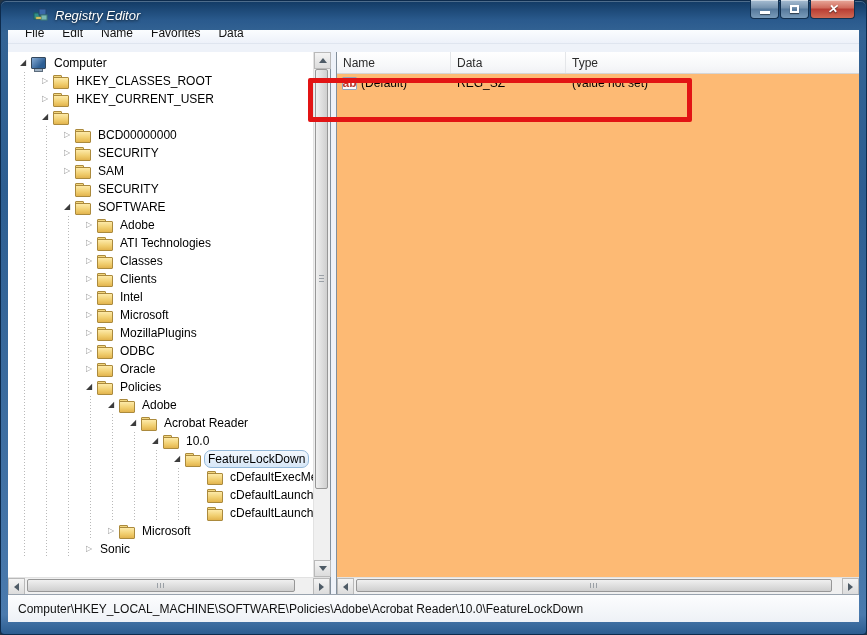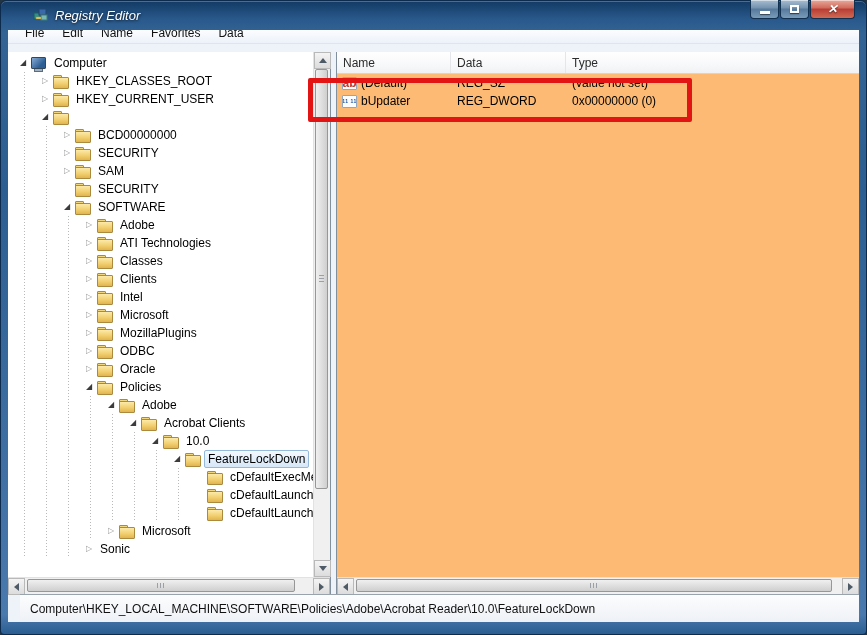--- a/index.html
+++ b/index.html
@@ -49,21 +49,21 @@
   .t-icon { flex:0 0 16px; height:16px; position:relative; margin-right:4px; }
   .icon-folder::after { content:""; position:absolute; left:1px; top:4px; width:14px; height:10px;
     background:linear-gradient(180deg,#fdeaa8,#f0cd6d 60%,#e2b44e); border:1px solid #ab8a3d; border-radius:1px; }
   .icon-folder::before { content:""; position:absolute; left:1px; top:2px; width:7px; height:4px;
     background:#f3d77f; border:1px solid #ab8a3d; border-radius:1px 1px 0 0; }
   .icon-computer::after { content:""; position:absolute; left:1px; top:2px; width:13px; height:10px;
     background:linear-gradient(135deg,#86abd4,#2d5f95 70%); border:1px solid #33475c; border-radius:1px; }
   .icon-computer::before { content:""; position:absolute; left:4px; top:12px; width:7px; height:3px;
     background:#9fb1c3; border:1px solid #5c6c7c; }
   .tree-label { font-size:12px; color:#000; padding:1px 3px; border:1px solid transparent; }
-  .tree-label.selected { background:linear-gradient(180deg,#f3f8fd,#d7e7f7); border:1px solid #94b9da; border-radius:2px; }
+  .tree-label.selected { background:linear-gradient(180deg,#f3f8fd,#d7e7f7); border:1px solid #94b9da; border-radius:7px; }
 
   
   .splitter { position:absolute; left:323px; top:0; bottom:0; width:5px; background:#eef2f9; }
 
   
   .list-pane { position:absolute; left:328px; right:0; top:0; bottom:0; background:#fdba74; border-left:1px solid #828f9c; }
   .list-header { display:grid; grid-template-columns:114px 115px 1fr; height:22px;
     background:linear-gradient(180deg,#ffffff,#f6f7f9 70%,#f0f1f4); border-bottom:1px solid #d5d5d5; }
   .hcell { font-size:12px; color:#2b2b2b; padding:4px 0 0 6px; border-right:1px solid #e4e6e9; }
   .hcell:last-child { border-right:none; }
@@ -91,21 +91,21 @@
     background:repeating-linear-gradient(180deg,#9aa0a6 0 1px,transparent 1px 3px); }
   .grip-h { position:absolute; top:3px; bottom:3px; left:50%; width:7px; margin-left:-4px;
     background:repeating-linear-gradient(90deg,#9aa0a6 0 1px,transparent 1px 3px); }
   .tri-up { width:0; height:0; border-left:4px solid transparent; border-right:4px solid transparent; border-bottom:5px solid #4e5b66; }
   .tri-down { width:0; height:0; border-left:4px solid transparent; border-right:4px solid transparent; border-top:5px solid #4e5b66; }
   .tri-left { width:0; height:0; border-top:4px solid transparent; border-bottom:4px solid transparent; border-right:5px solid #4e5b66; }
   .tri-right { width:0; height:0; border-top:4px solid transparent; border-bottom:4px solid transparent; border-left:5px solid #4e5b66; }
   .vsb .down-btn { position:absolute; bottom:0; left:0; }
 
   
-  .statusbar { position:absolute; left:12px; right:0; bottom:0; height:28px;
+  .statusbar { position:absolute; left:0; right:0; bottom:0; height:28px;
     background:linear-gradient(180deg,#fcfdfe,#eef1f6); border-top:1px solid #99a3ae;
     display:flex; align-items:center; padding-left:10px; }
   .status-text { font-size:12px; color:#111; }
 
   
   .red-box { position:absolute; left:308px; top:78px; width:384px; height:44px;
     border:5px solid #e21414; border-radius:2px; z-index:50; }
 </style>
 </head>
 <body>
@@ -293,21 +293,21 @@
             <span class="tree-label">Adobe</span>
           </div>
           <div class="tree-row">
             <span class="guide"></span>
             <span class="guide"></span>
             <span class="guide"></span>
             <span class="guide"></span>
             <span class="guide"></span>
             <span class="expander exp-expanded">◢</span>
             <span class="t-icon icon-folder"></span>
-            <span class="tree-label">Acrobat Clients</span>
+            <span class="tree-label">Acrobat Reader</span>
           </div>
           <div class="tree-row">
             <span class="guide"></span>
             <span class="guide"></span>
             <span class="guide"></span>
             <span class="guide"></span>
             <span class="guide"></span>
             <span class="guide"></span>
             <span class="expander exp-expanded">◢</span>
             <span class="t-icon icon-folder"></span>
@@ -421,28 +421,20 @@
       </div>
       <div id="list-rows">
           <div class="list-row">
             <div class="cell name">
               <span class="vicon string">ab</span>
               <span class="">(Default)</span>
             </div>
             <div class="cell">REG_SZ</div>
             <div class="cell">(value not set)</div>
           </div>
-          <div class="list-row">
-            <div class="cell name">
-              <span class="vicon dword">011 110</span>
-              <span class="">bUpdater</span>
-            </div>
-            <div class="cell">REG_DWORD</div>
-            <div class="cell">0x00000000 (0)</div>
-          </div>
         </div>
 
       <div class="hsb">
         <div class="sb-btn">
             <span class="tri-left"></span>
           </div>
         <div class="sb-track">
           <div class="sb-thumb" style="left:2px;right:10px;">
               <span class="grip-h"></span>
             </div>

